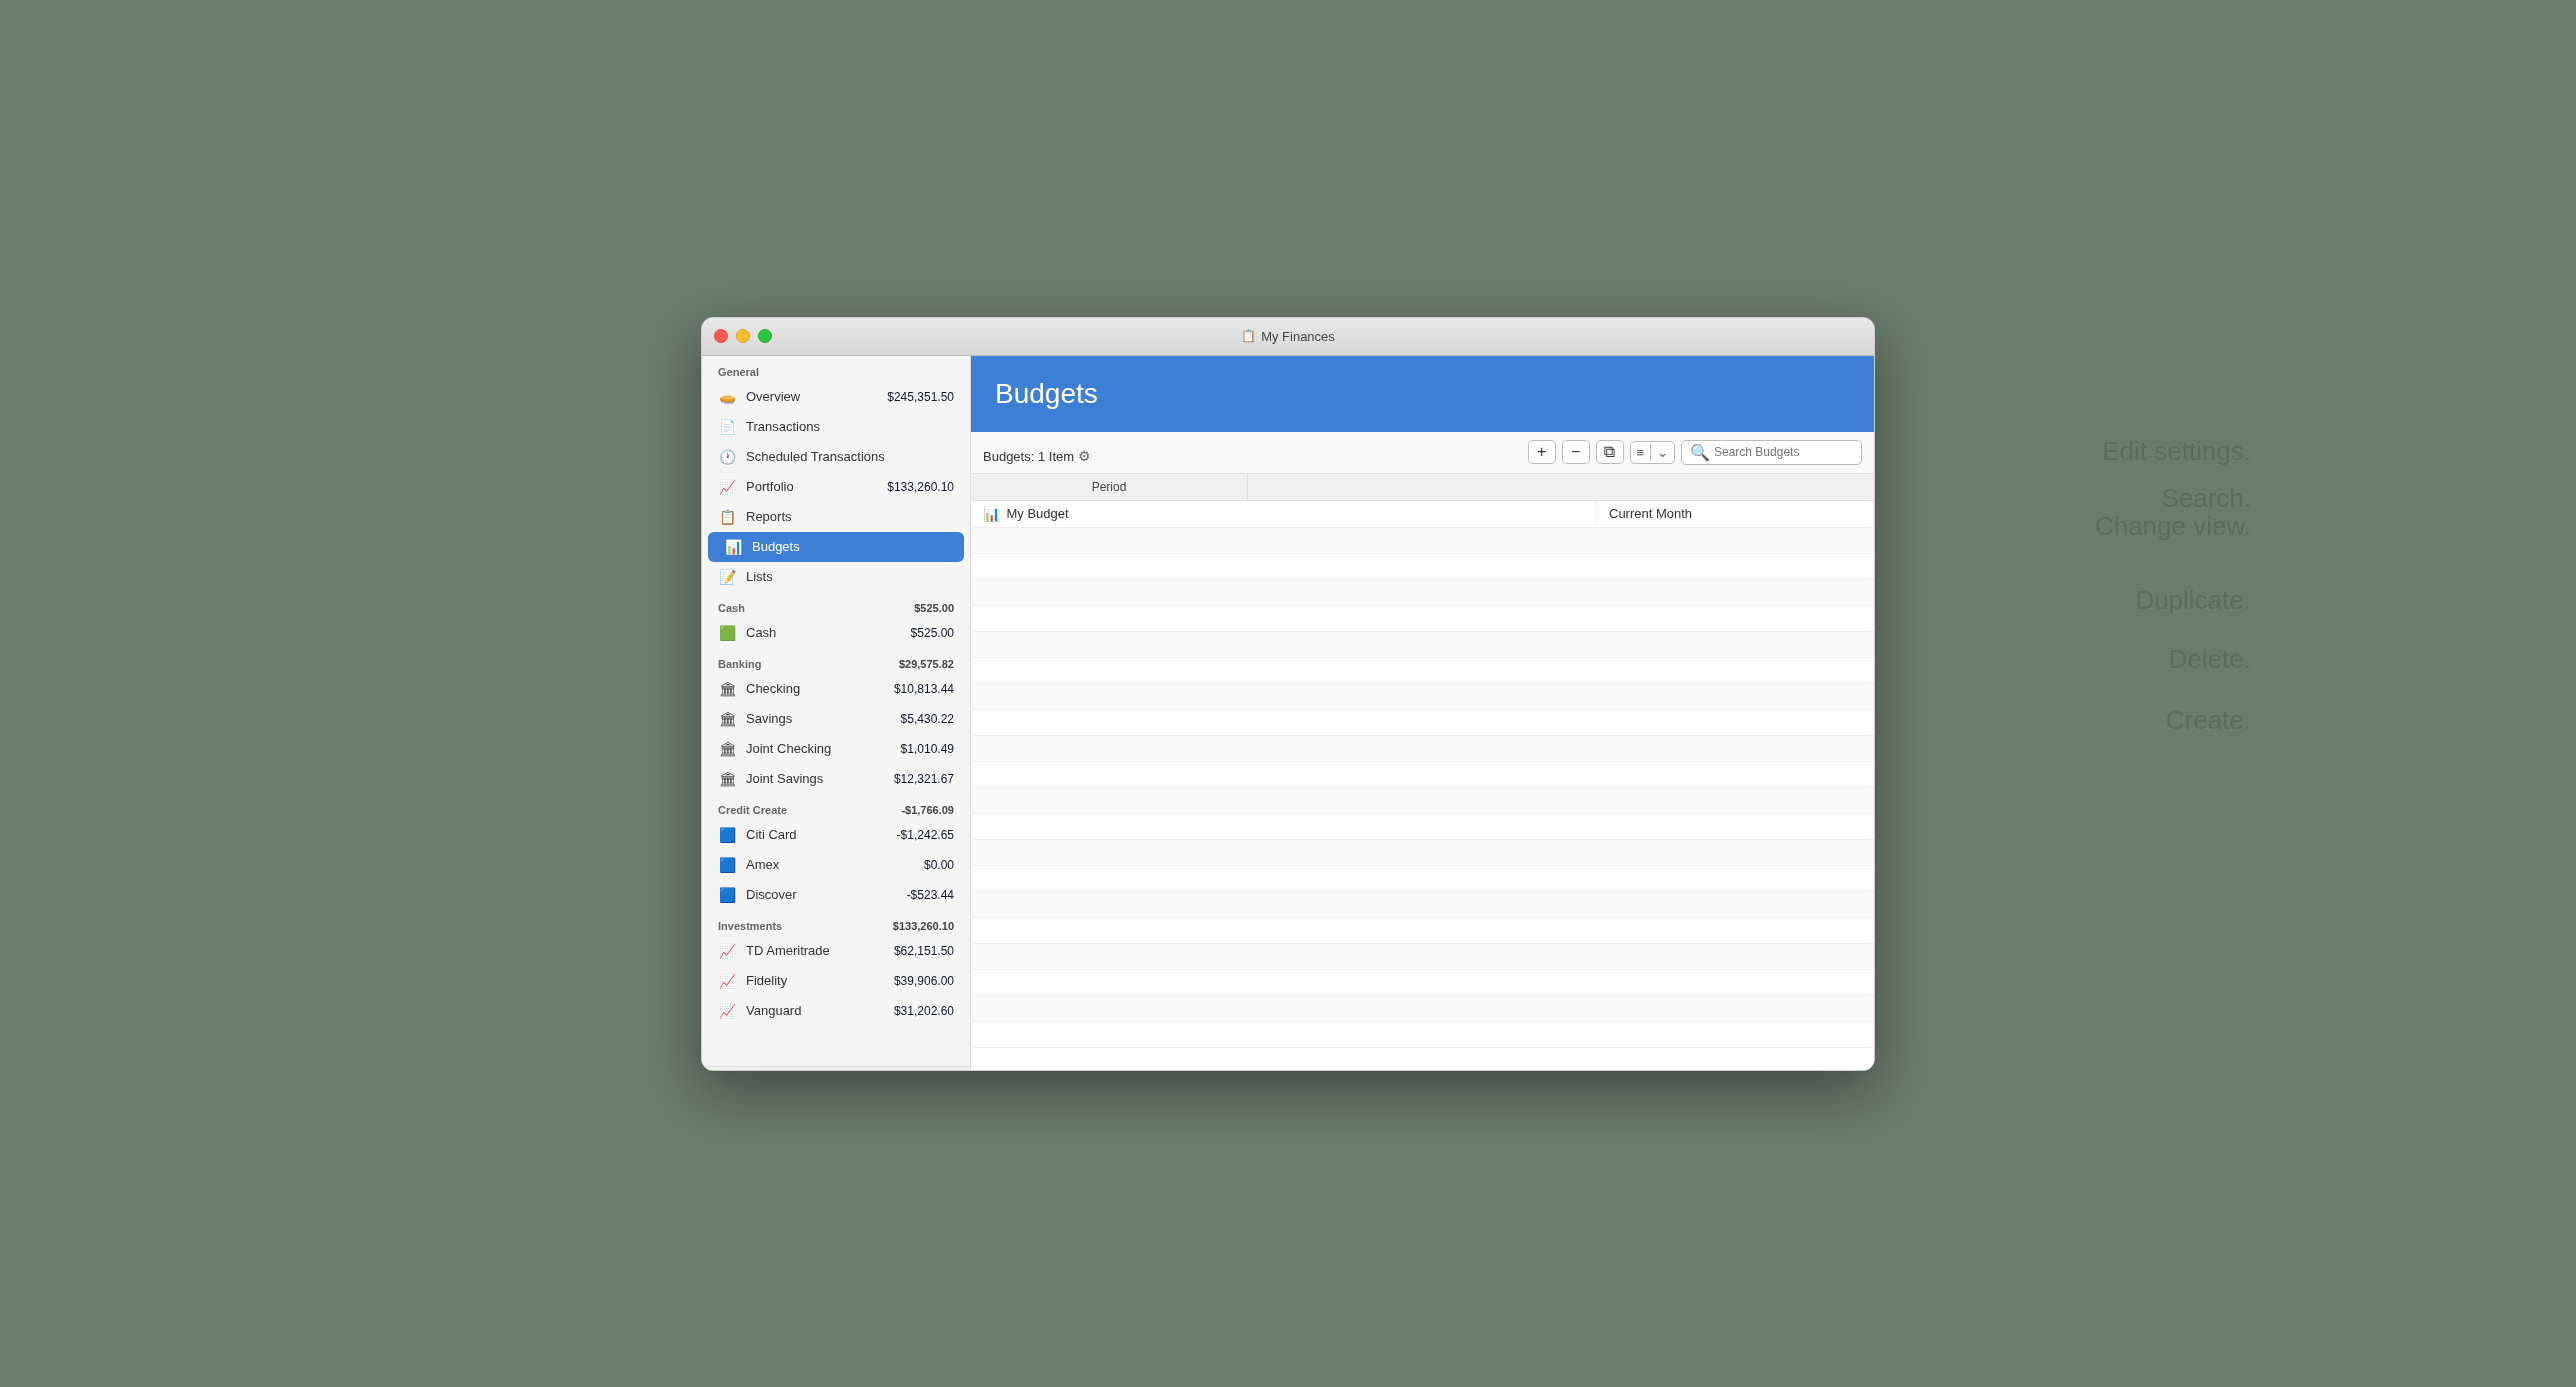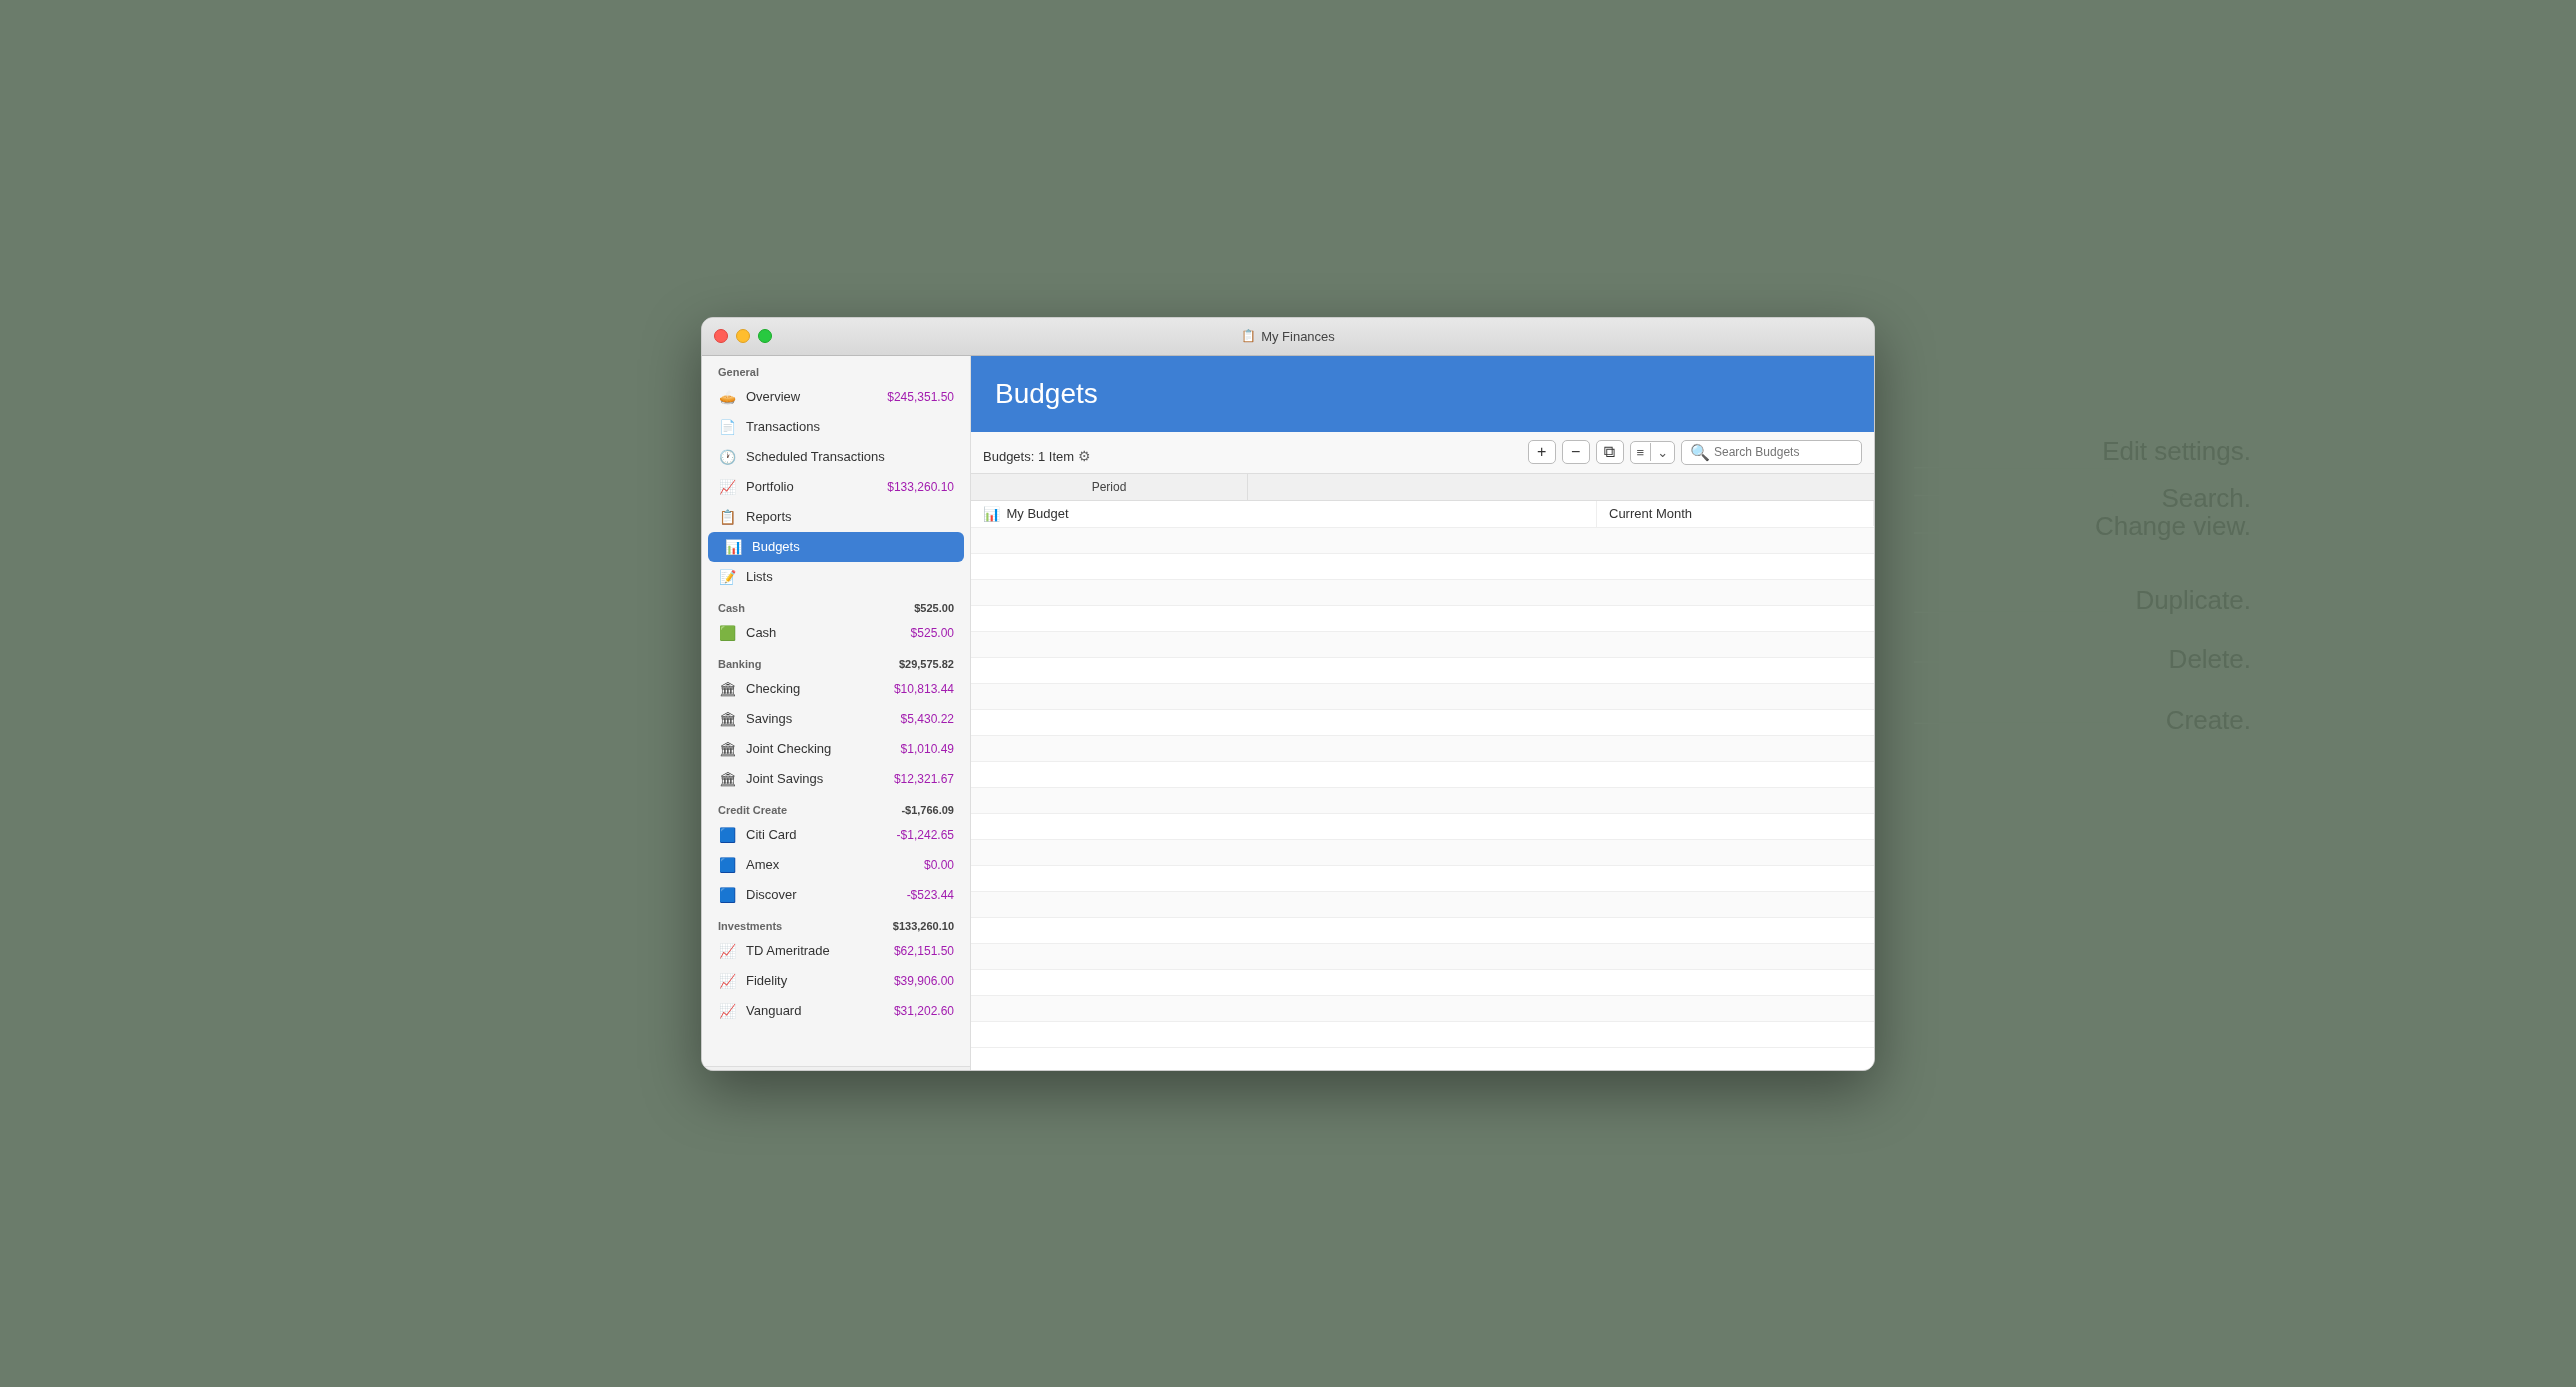--- a/index.html
+++ b/index.html
@@ -109,21 +109,21 @@
       align-items: center;
       justify-content: center;
       flex-shrink: 0;
       font-size: 14px;
     }
     .sidebar-item .item-label {
       flex: 1;
     }
     .sidebar-item .item-amount {
       font-size: 12px;
-      color: #a21caf;
+      color: #0f172a;
     }
 
     
     .sidebar-footer {
       height: 36px;
       border-top: 1px solid #ddd;
       display: flex;
       align-items: center;
       padding: 0 10px;
       gap: 8px;

